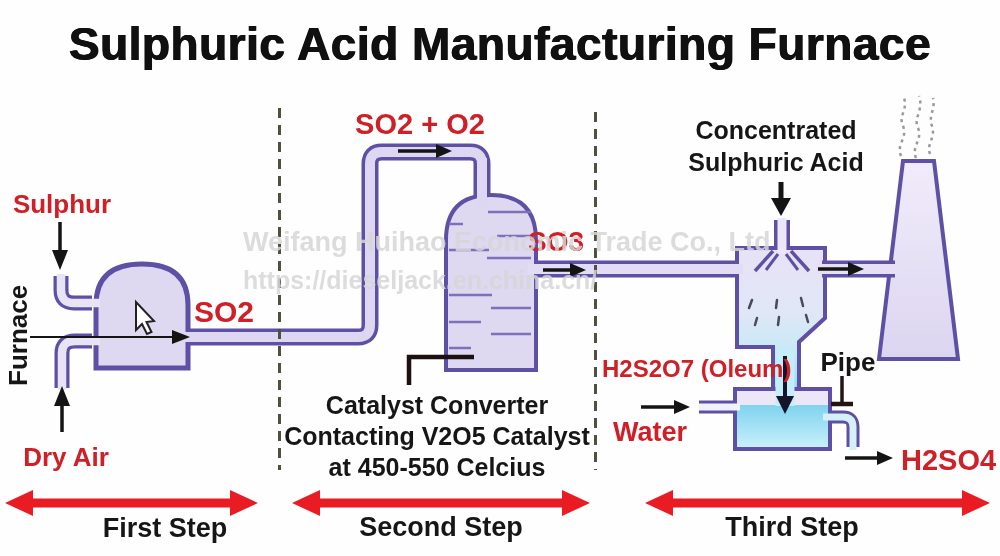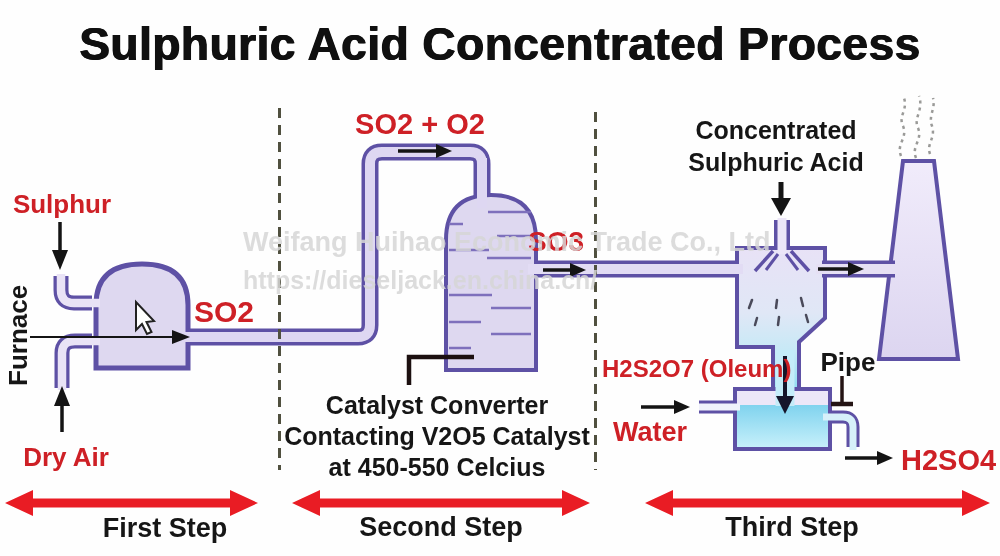--- a/index.html
+++ b/index.html
@@ -11,21 +11,21 @@
   svg{position:absolute;left:0;top:0;}
   svg text{font-family:"Liberation Sans",sans-serif;font-weight:bold;}
   .redlbl{fill:#ce2026;}
   .blklbl{fill:#161616;}
   .wm{fill:#d6d6d6;fill-opacity:0.85;font-weight:bold;}
 </style>
 </head>
 <body>
 
 <div id="stage">
-  <div id="title">Sulphuric Acid Concentrated Process</div>
+  <div id="title">Sulphuric Acid Manufacturing Furnace</div>
 
   <svg width="1000" height="556" viewBox="0 0 1000 556">
     <defs>
       <linearGradient id="towerGrad" x1="0" y1="248" x2="0" y2="392" gradientUnits="userSpaceOnUse">
         <stop offset="0" stop-color="#e8e2f6"></stop>
           <stop offset="0.45" stop-color="#e0e7f6"></stop>
         <stop offset="0.72" stop-color="#c6e9f6"></stop>
           <stop offset="1" stop-color="#8edcf2"></stop>
       </linearGradient>
       <linearGradient id="tankLiquid" x1="0" y1="405" x2="0" y2="449" gradientUnits="userSpaceOnUse">

